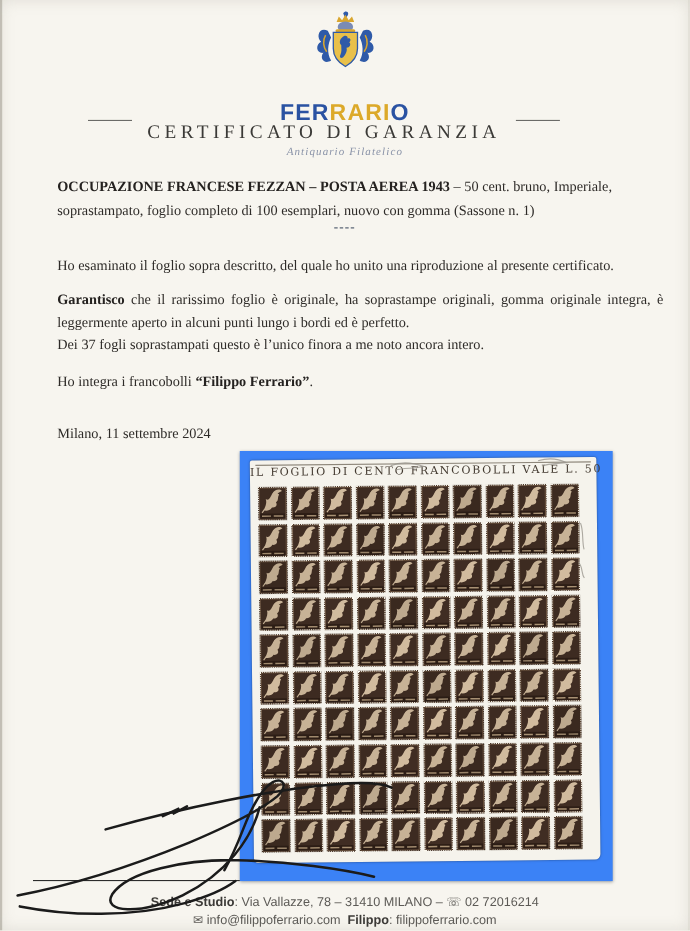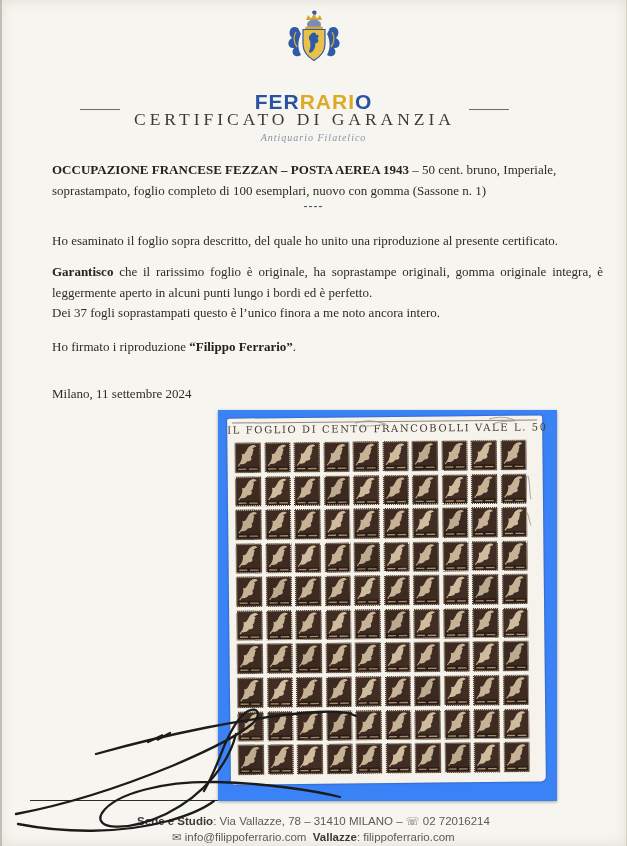--- a/index.html
+++ b/index.html
@@ -87,21 +87,21 @@
   <span class="cert-title">CERTIFICATO DI GARANZIA</span>
   <span class="title-line"></span>
 </div>
 
 <div class="para desc"><b>OCCUPAZIONE FRANCESE FEZZAN – POSTA AEREA 1943</b><span> – 50 cent. bruno, Imperiale, soprastampato, foglio completo di 100 esemplari, nuovo con gomma (Sassone n. 1)</span></div>
 <div class="divider">----</div>
 
 <div class="para p1">Ho esaminato il foglio sopra descritto, del quale ho unito una riproduzione al presente certificato.</div>
 <div class="para p2"><b>Garantisco</b><span> che il rarissimo foglio è originale, ha soprastampe originali, gomma originale integra, è leggermente aperto in alcuni punti lungo i bordi ed è perfetto.</span></div>
 <div class="para p2b">Dei 37 fogli soprastampati questo è l’unico finora a me noto ancora intero.</div>
-<div class="para p3"><span>Ho firmato i riproduzione </span><b>“Filippo Ferrario”</b><span>.</span></div>
+<div class="para p3"><span>Ho integra i francobolli </span><b>“Filippo Ferrario”</b><span>.</span></div>
 <div class="para dateline">Milano, 11 settembre 2024</div>
 
 <div class="photo">
   <div class="sheet">
     <div class="sheet-topline"></div>
     <div class="sheet-header">IL FOGLIO DI CENTO FRANCOBOLLI VALE L. 50</div>
     <div class="stamp-grid" style="grid-template-columns: repeat(10, 1fr); grid-template-rows: repeat(10, 1fr);">
         <div class="stamp">
           <svg viewBox="0 0 26 30" preserveAspectRatio="none">
     <rect x="0" y="0" width="26" height="30" fill="#3d2b21"></rect>
@@ -1323,15 +1323,15 @@
     <path d="M18 206 C64 215 120 216 168 203 C190 197 206 189 214 183"></path>
     <path d="M148 124 L163 117 L157 122 L170 115"></path>
   </g>
 </svg>
 
 <div class="footer">
   <div>
     <b>Sede e Studio</b><span>: Via Vallazze, 78 – 31410 MILANO – </span><span class="ic">☏</span>&nbsp;<span>02 72016214</span>
   </div>
   <div>
-    <span class="ic">✉</span>&nbsp;<span>info@filippoferrario.com</span>&nbsp;&nbsp;<b>Vallazze</b><span>: filippoferrario.com</span>
+    <span class="ic">✉</span>&nbsp;<span>info@filippoferrario.com</span>&nbsp;&nbsp;<b>Filippo</b><span>: filippoferrario.com</span>
   </div>
 </div>
 
 </body></html>

